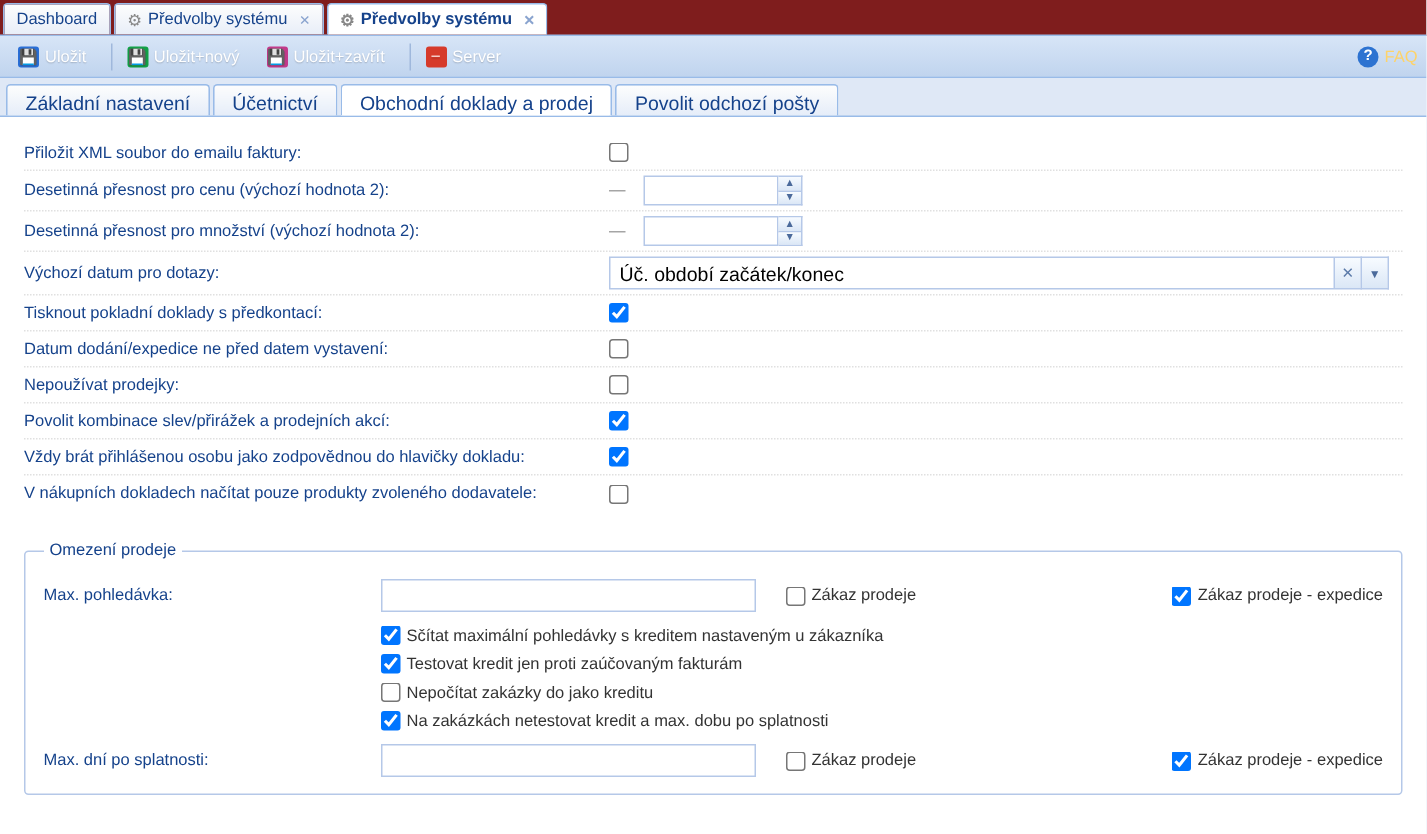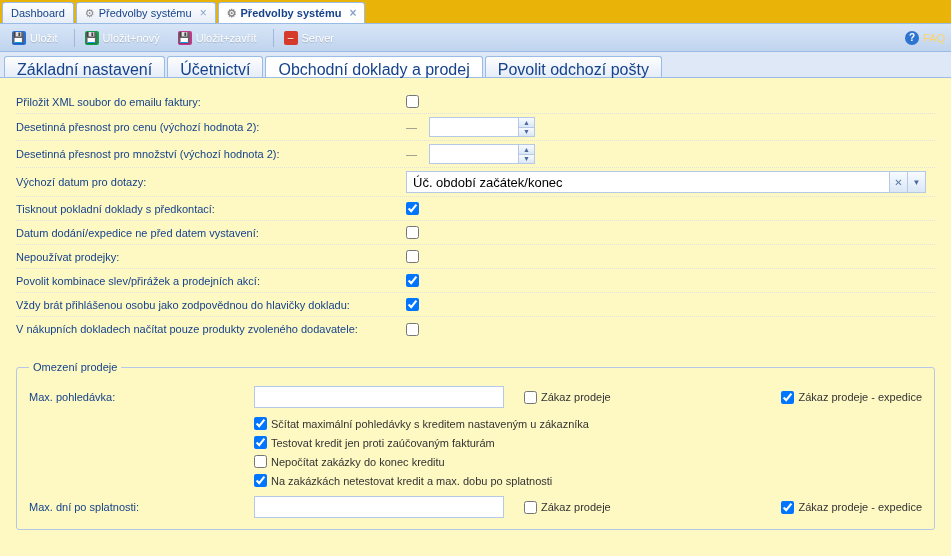--- a/index.html
+++ b/index.html
@@ -8,21 +8,21 @@
   font-size: 11px;
   background: #dfe8f6;
   color: #333;
   width: 951px;
   height: 556px;
   overflow: hidden;
   position: relative;
 }
 .tabbar {
   display: flex;
-  background: #eab308;
+  background: #7f1d1d;
   border-bottom: 1px solid #99bbe8;
   padding: 2px 2px 0 2px;
   height: 24px;
 }
 .tab {
   display: flex;
   align-items: center;
   padding: 3px 8px;
   margin-right: 2px;
   background: linear-gradient(#fdfdfd,#e8eef8);
@@ -82,28 +82,28 @@
 }
 .subtab {
   padding:4px 12px;
   border:1px solid #99bbe8;
   border-bottom:none;
   border-radius:3px 3px 0 0;
   background:linear-gradient(#fdfdfd,#e5edf9);
   color:#15428b;
   margin-right:2px;
   cursor:pointer;
-  font-size:16px;
+  font-size:13px;
 }
 .subtab.active {
   background:#fff;
   font-weight:normal;
 }
 .content {
-  background:#fef9c3;
+  background:#ffffff;
   height: calc(556px - 24px - 28px - 26px);
   overflow-y:scroll;
   padding:12px 16px;
   position:relative;
 }
 .content::-webkit-scrollbar { width:16px; }
 .content::-webkit-scrollbar-track { background:#e8eef8; border-left:1px solid #c5d2e4;}
 .content::-webkit-scrollbar-thumb { background:#c5d6ef; border:1px solid #9cb6db; border-radius:2px;}
 .row {
   display:flex;
@@ -376,21 +376,21 @@
       <label class="chklbl">
         <input type="checkbox" checked="" class="checkbox" style="">
         <span>Sčítat maximální pohledávky s kreditem nastaveným u zákazníka</span>
       </label>
       <label class="chklbl">
         <input type="checkbox" checked="" class="checkbox" style="">
         <span>Testovat kredit jen proti zaúčovaným fakturám</span>
       </label>
       <label class="chklbl">
         <input type="checkbox" class="checkbox" style="">
-        <span>Nepočítat zakázky do konec kreditu</span>
+        <span>Nepočítat zakázky do jako kreditu</span>
       </label>
       <label class="chklbl">
         <input type="checkbox" checked="" class="checkbox" style="">
         <span>Na zakázkách netestovat kredit a max. dobu po splatnosti</span>
       </label>
     </div>
 
     <div class="fs-row">
       <div class="lbl2">Max. dní po splatnosti:</div>
       <input type="text" class="txt" style="">

